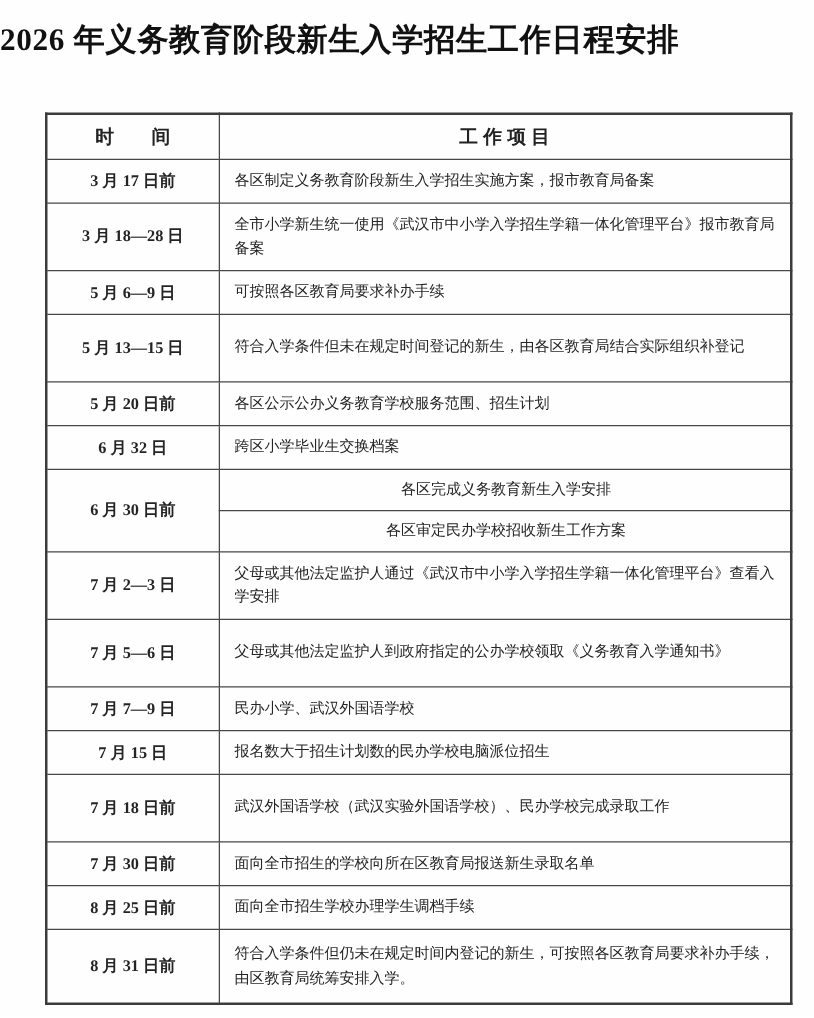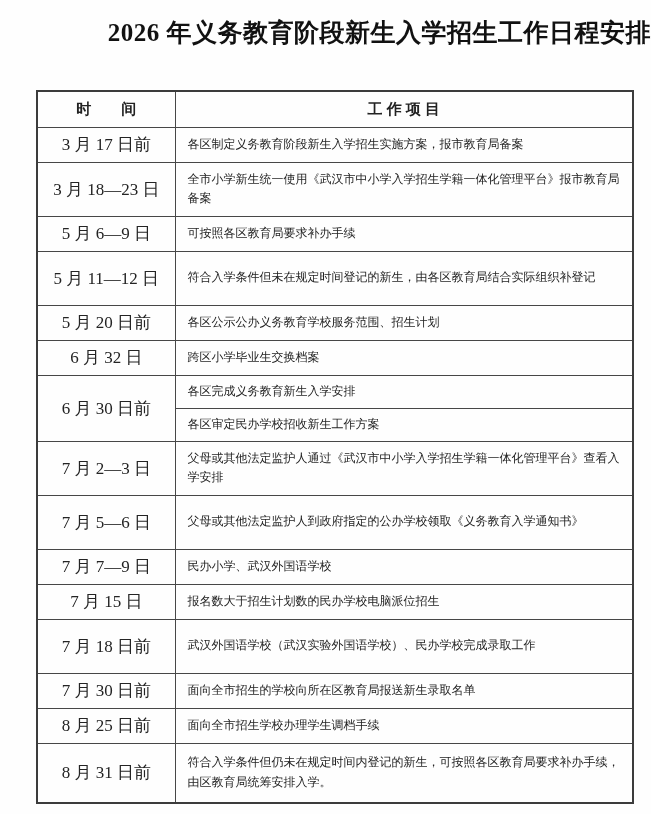--- a/index.html
+++ b/index.html
@@ -12,21 +12,21 @@
     width: 651px;
     height: 814px;
     background: #fefefe;
     color: #1f1f1f;
     font-family: "Liberation Serif", serif;
     overflow: hidden;
   }
   .doc-title {
     margin: 0;
     padding-top: 15px;
-    text-align: right;
+    text-align: left;
     font-size: 25px;
     line-height: 36px;
     font-weight: bold;
     letter-spacing: 0.5px;
     color: #111111;
     font-family: "Liberation Serif", serif;
   }
   table.schedule {
     border-collapse: collapse;
     table-layout: fixed;
@@ -46,35 +46,36 @@
     font-family: "Liberation Sans", sans-serif;
     font-weight: bold;
     font-size: 15px;
     color: #222222;
     text-align: center;
     height: 36px;
     padding: 2px 8px;
   }
   td.time {
     text-align: center;
-    font-size: 17px;
+    font-size: 13px;
     color: #242424;
     padding: 2px 4px;
     white-space: nowrap;
+    font-weight: bold;
   }
   td.task {
     font-size: 12px;
     line-height: 1.62;
     color: #242424;
     text-align: left;
     padding: 4px 10px 4px 12px;
   }
   tr.rh-s  td { height: 35px; }
   tr.rh-d  td { height: 54px; }
-  tr.rh-sub td { height: 33px; }
+  tr.rh-sub td { height: 33px; text-align: center; }
   tr.rh-l  td { height: 60px; }
 </style>
 </head>
 <body>
 
 <div class="page">
 
   <h1 class="doc-title">2026 年义务教育阶段新生入学招生工作日程安排</h1>
 
   <table class="schedule">
@@ -83,29 +84,29 @@
         <th class="col-time">时　　间</th>
         <th>工 作 项 目</th>
       </tr>
     </thead>
     <tbody>
       <tr class="rh-s">
         <td class="time">3 月 17 日前</td>
         <td class="task">各区制定义务教育阶段新生入学招生实施方案，报市教育局备案</td>
       </tr>
       <tr class="rh-d">
-        <td class="time">3 月 18—23 日</td>
+        <td class="time">3 月 18—28 日</td>
         <td class="task">全市小学新生统一使用《武汉市中小学入学招生学籍一体化管理平台》报市教育局备案</td>
       </tr>
       <tr class="rh-s">
         <td class="time">5 月 6—9 日</td>
         <td class="task">可按照各区教育局要求补办手续</td>
       </tr>
       <tr class="rh-d">
-        <td class="time">5 月 11—12 日</td>
+        <td class="time">5 月 13—15 日</td>
         <td class="task">符合入学条件但未在规定时间登记的新生，由各区教育局结合实际组织补登记</td>
       </tr>
       <tr class="rh-s">
         <td class="time">5 月 20 日前</td>
         <td class="task">各区公示公办义务教育学校服务范围、招生计划</td>
       </tr>
       <tr class="rh-s">
         <td class="time">6 月 32 日</td>
         <td class="task">跨区小学毕业生交换档案</td>
       </tr>

